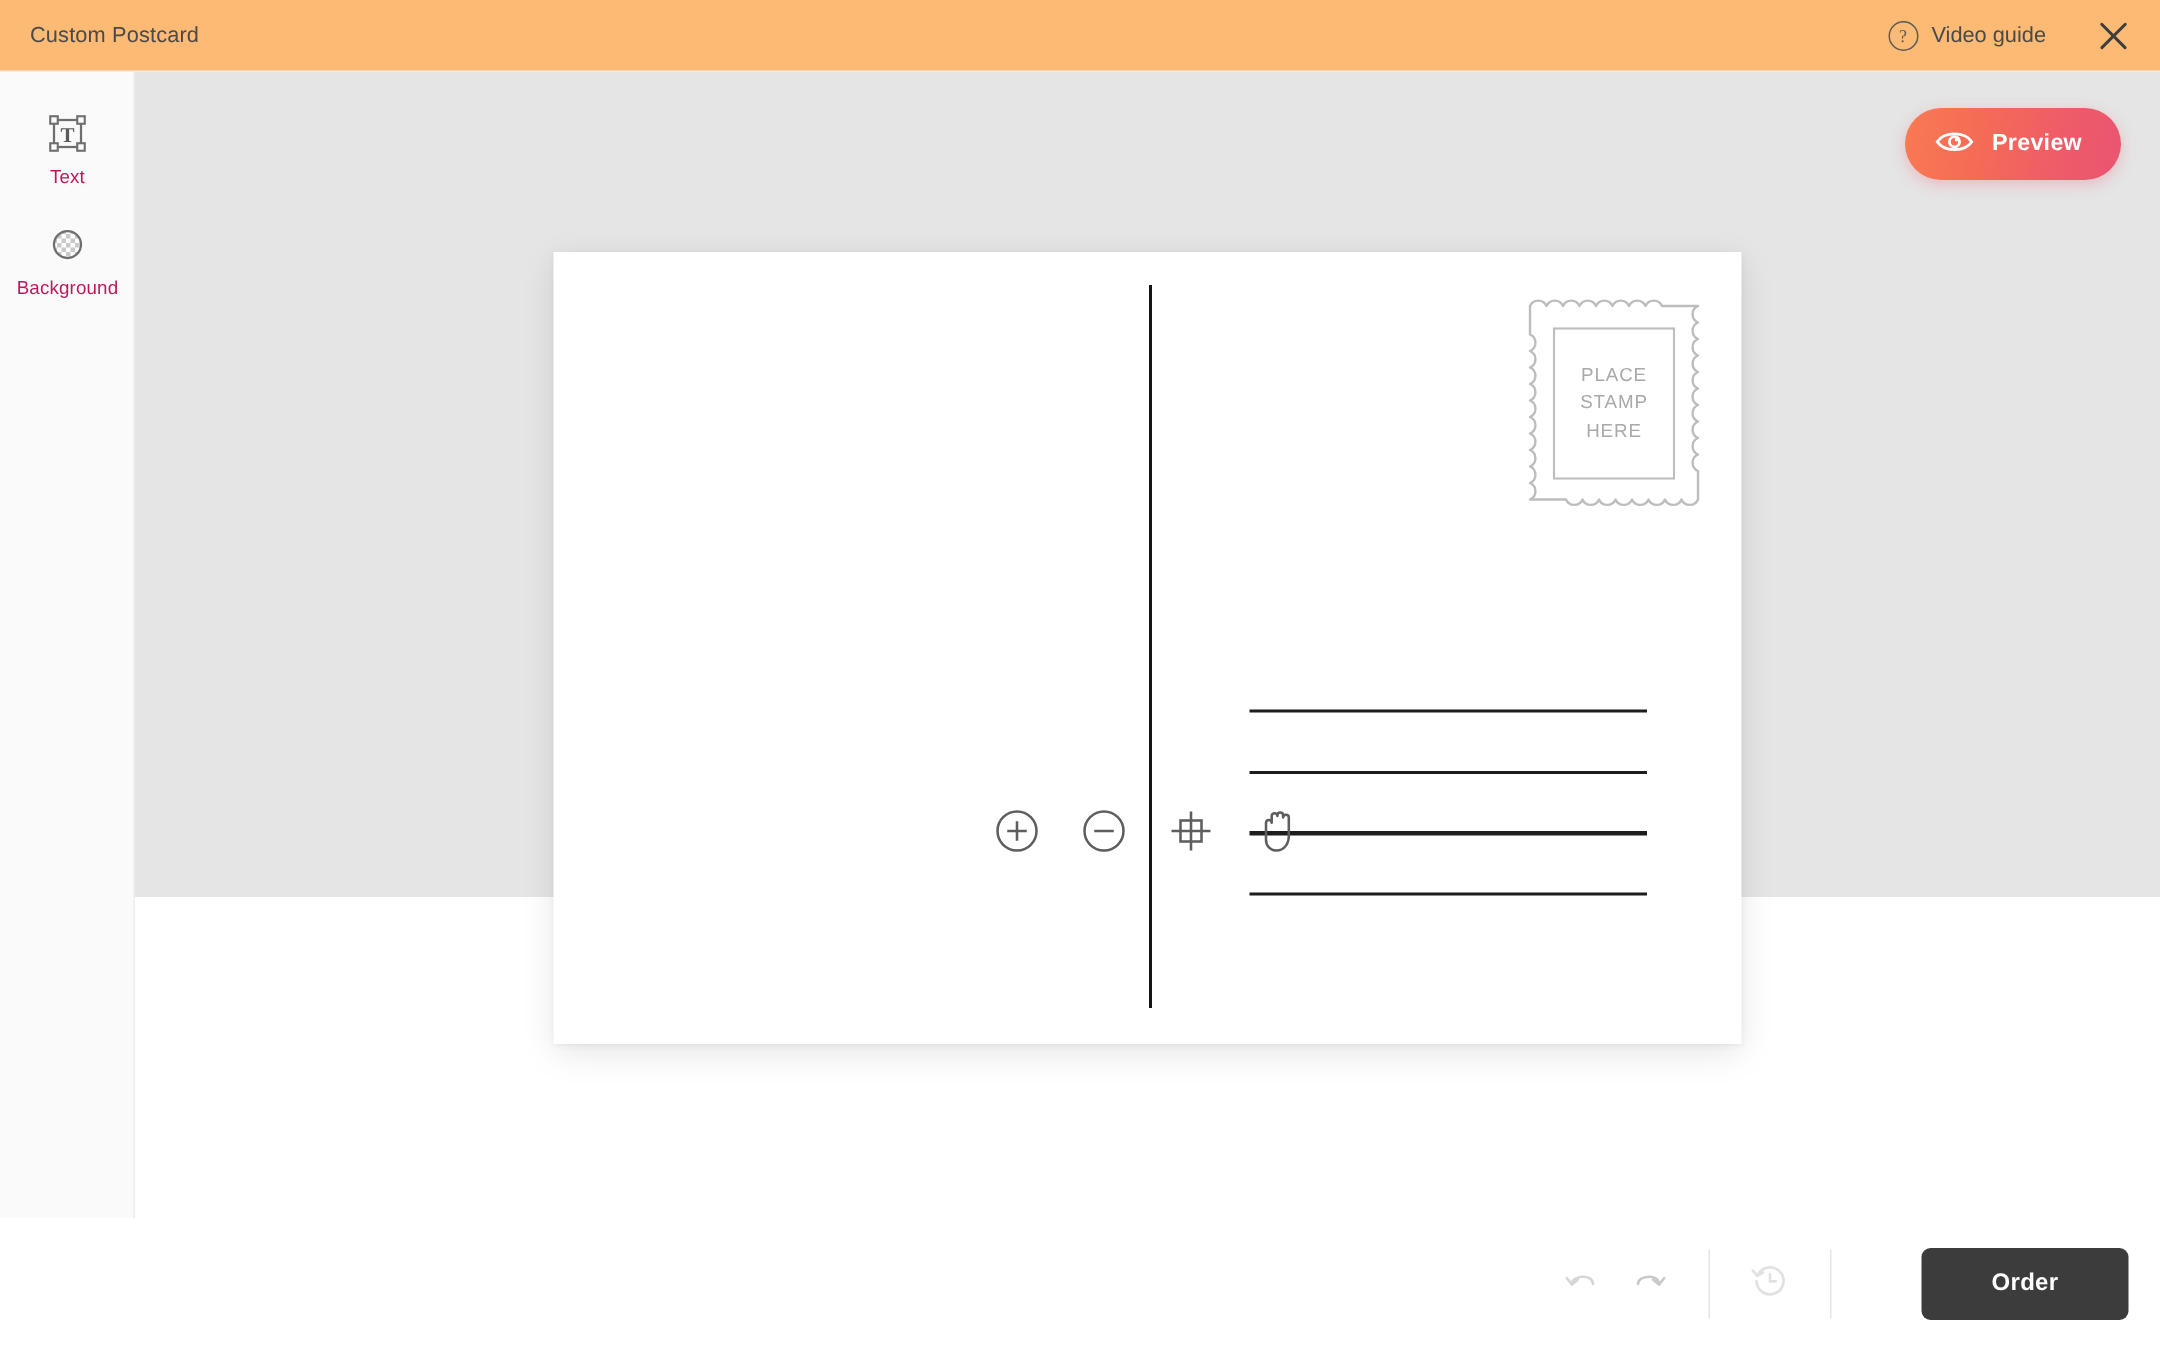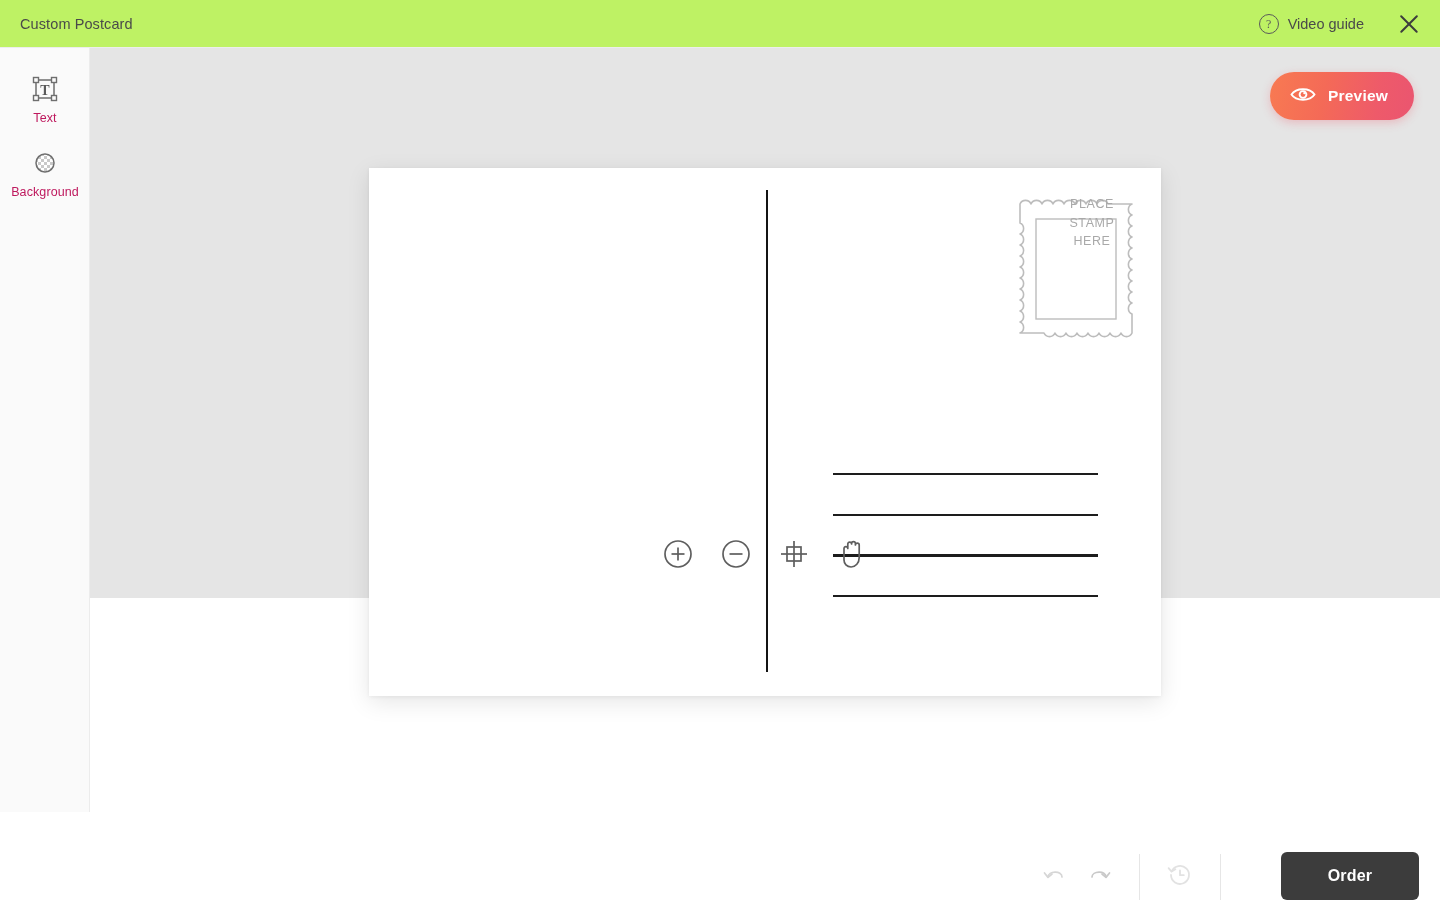--- a/index.html
+++ b/index.html
@@ -12,21 +12,21 @@
   .app {
     position: relative;
     width: 1440px; height: 900px;
     background: #ffffff;
   }
 
   
   .topbar {
     position: absolute; left: 0; top: 0;
     width: 1440px; height: 48px;
-    background: #bef264;
+    background: #fdba74;
     border-bottom: 1px solid #eceded;
     display: flex; align-items: center; padding-left: 48px;
   }
   .app-title {
     position: absolute; left: 20px; top: 50%;
     transform: translateY(-50%);
     font-size: 14.5px; color: #4a4a4a; letter-spacing: .1px;
   }
   .topbar-right {
     position: absolute; right: 18px; top: 50%;
@@ -99,23 +99,23 @@
   }
   .pc-divider {
     position: absolute; left: 397px; top: 22px;
     width: 2.4px; height: 482px; background: #141414;
   }
   .stamp {
     position: absolute; left: 648px; top: 27px;
     width: 118px; height: 147px;
   }
   .stamp-text {
-    position: absolute; left: 16px; top: 0; width: 118px; height: 147px;
+    position: absolute; left: 0; top: 0; width: 118px; height: 147px;
     display: flex; flex-direction: column;
-    align-items: center; 
+    align-items: center; justify-content: center;
     font-size: 12.5px; color: #a9a9a9; letter-spacing: .6px;
     line-height: 18.5px; text-align: center;
   }
   .addr-lines { position: absolute; left: 464px; top: 305px; width: 265px; }
   .addr-line {
     width: 265px; height: 2.2px; background: #1d1d1d;
     margin-bottom: 38.5px;
   }
   .addr-line:last-child { margin-bottom: 0; }
 
@@ -127,21 +127,21 @@
   .tool-btn {
     width: 36px; height: 36px; display: flex;
     align-items: center; justify-content: center; cursor: pointer;
   }
 
   
   .bottombar {
     position: absolute; left: 0; top: 812px;
     width: 1440px; height: 88px;
     background: #ffffff;
-    display: flex; align-items: flex-end; justify-content: flex-end;
+    display: flex; align-items: center; justify-content: flex-end;
     padding-right: 21px;
   }
   .hist-group { display: flex; align-items: center; gap: 0px; }
   .round-btn {
     width: 44px; height: 44px; display: flex;
     align-items: center; justify-content: center; cursor: pointer;
   }
   .vdiv { width: 1px; height: 46px; background: #e6e6e6; margin: 0 18px; }
   .order-btn {
     width: 138px; height: 48px; margin-left: 42px;

